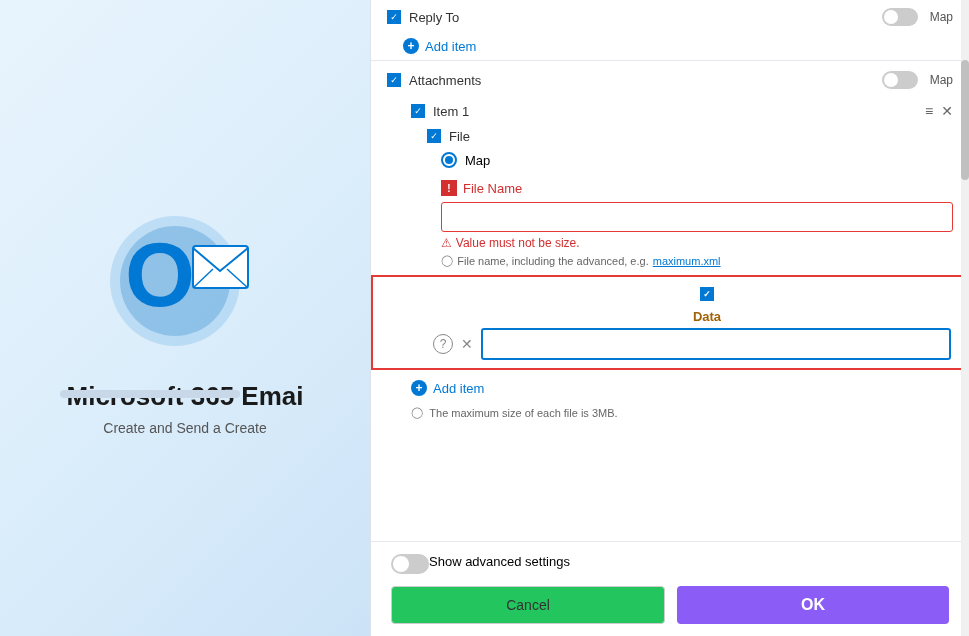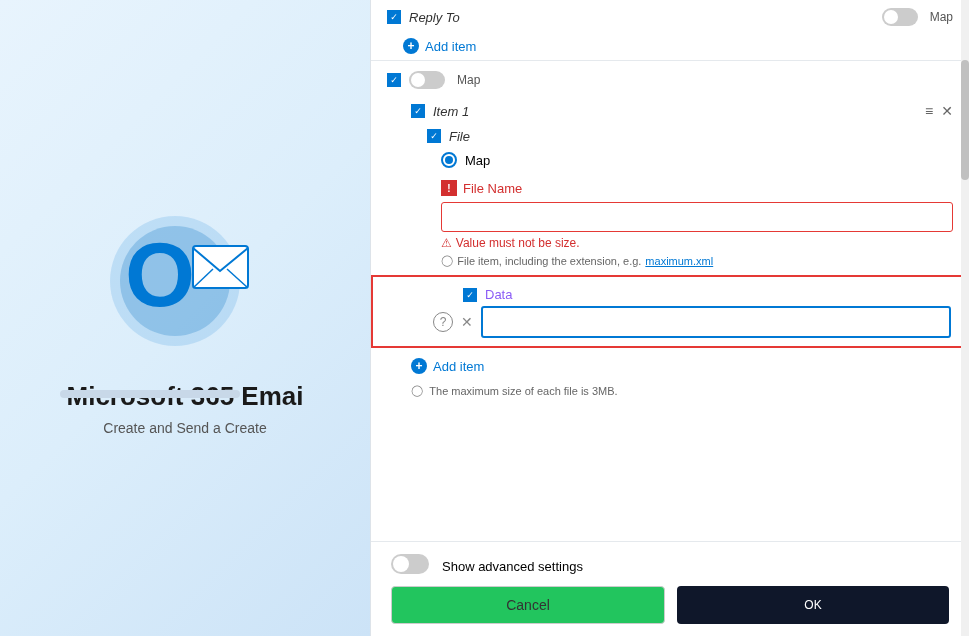--- a/index.html
+++ b/index.html
@@ -119,21 +119,20 @@
     .checkbox-icon.checked::after {
       content: '✓';
       color: white;
       font-size: 9px;
     }
 
     .section-label {
       font-size: 13px;
       color: #333;
       flex: 1;
-      font-style: italic;
     }
 
     .toggle {
       width: 36px;
       height: 18px;
       background: #ccc;
       border-radius: 9px;
       position: relative;
       flex-shrink: 0;
     }
@@ -393,22 +392,22 @@
 
     
     .footer {
       padding: 12px 20px;
       border-top: 1px solid #e5e9ed;
       background: #fff;
     }
 
     .show-advanced-row {
       display: flex;
-      align-items: flex-end;
-      gap: 13px;
+      align-items: flex-start;
+      gap: 0;
       margin-bottom: 12px;
     }
 
     .toggle-advanced {
       width: 38px;
       height: 20px;
       background: #ccc;
       border-radius: 10px;
       position: relative;
     }
@@ -437,25 +436,25 @@
       border-radius: 4px;
       font-size: 14px;
       font-weight: 500;
       color: #333;
       cursor: pointer;
     }
 
     .btn-ok {
       flex: 1;
       height: 38px;
-      background: #0f172a;
+      background: #8b5cf6;
       border: none;
       border-radius: 4px;
-      font-size: 12px;
-      font-weight: 400;
+      font-size: 16px;
+      font-weight: 700;
       color: white;
       cursor: pointer;
     }
   </style>
 </head>
 <body>
 
 <div class="left-panel">
 
   <svg class="outlook-logo" viewBox="0 0 160 160" xmlns="http://www.w3.org/2000/svg">
@@ -490,20 +489,21 @@
 
     <div class="add-item-row">
       <div class="add-icon">+</div>
       <span>Add item</span>
     </div>
 
     <div class="divider"></div>
 
     <div class="attachments-row">
       <div class="checkbox-icon checked"></div>
+      <span class="section-label">Attachments</span>
       <div class="toggle"></div>
       <span class="toggle-label">Map</span>
     </div>
 
     <div class="item-row" style="position:relative;justify-content:space-between;">
       <div class="checkbox-icon checked"></div>
       <span class="section-label">Item 1</span>
       <div class="item-actions">
         <span class="hamburger-icon">≡</span>
         <span class="close-icon">✕</span>
@@ -525,27 +525,27 @@
         <div class="error-icon">!</div>
         <span class="field-name">File Name</span>
       </div>
       <input type="text" class="field-input" style="">
       <div class="error-msg">
         <span class="warn-icon">⚠</span>
         <span>Value must not be size.</span>
       </div>
       <div class="hint-msg">
         <span class="hint-icon">◯</span>
-        <span>File item, including the extension, e.g.</span>
+        <span>File name, including the advanced, e.g.</span>
         <span class="hint-link">maximum.xml</span>
       </div>
     </div>
 
     <div class="data-section-wrapper">
-      <div style="padding: 2px 16px 4px 90px; font-size:13px; font-weight:400; color:#8b5cf6; display:flex; align-items:center; gap:8px;">
+      <div style="padding: 2px 16px 4px 90px; font-size:13px; font-weight:700; color:#a16207; display:flex; align-items:center; gap:8px;flex-direction:column;">
         <div class="checkbox-icon checked"></div>
         <span>Data</span>
       </div>
       <div class="data-input-row">
         <div class="question-icon">?</div>
         <span class="x-btn">✕</span>
         <input type="text" class="data-input" style="">
       </div>
     </div>
 

